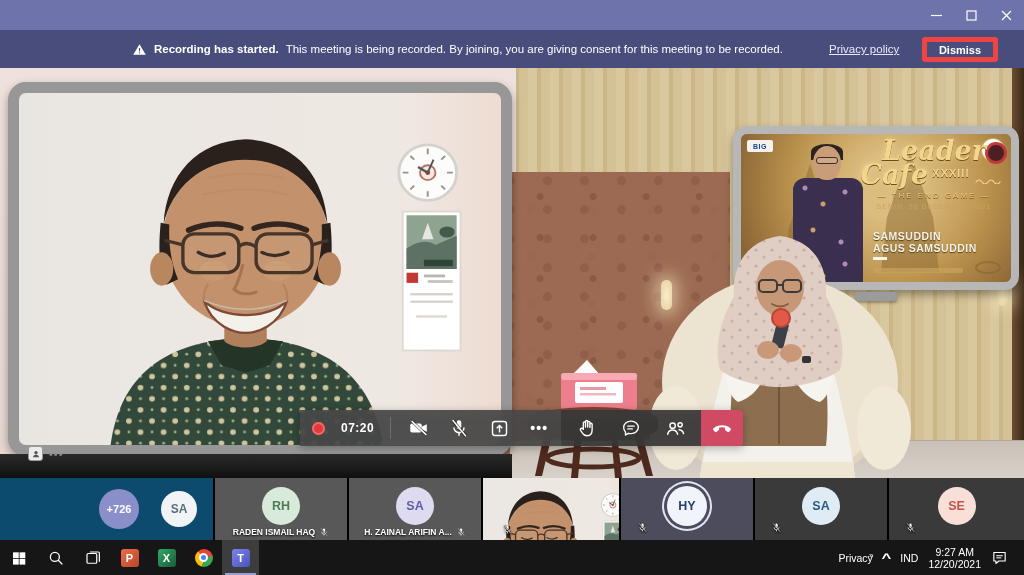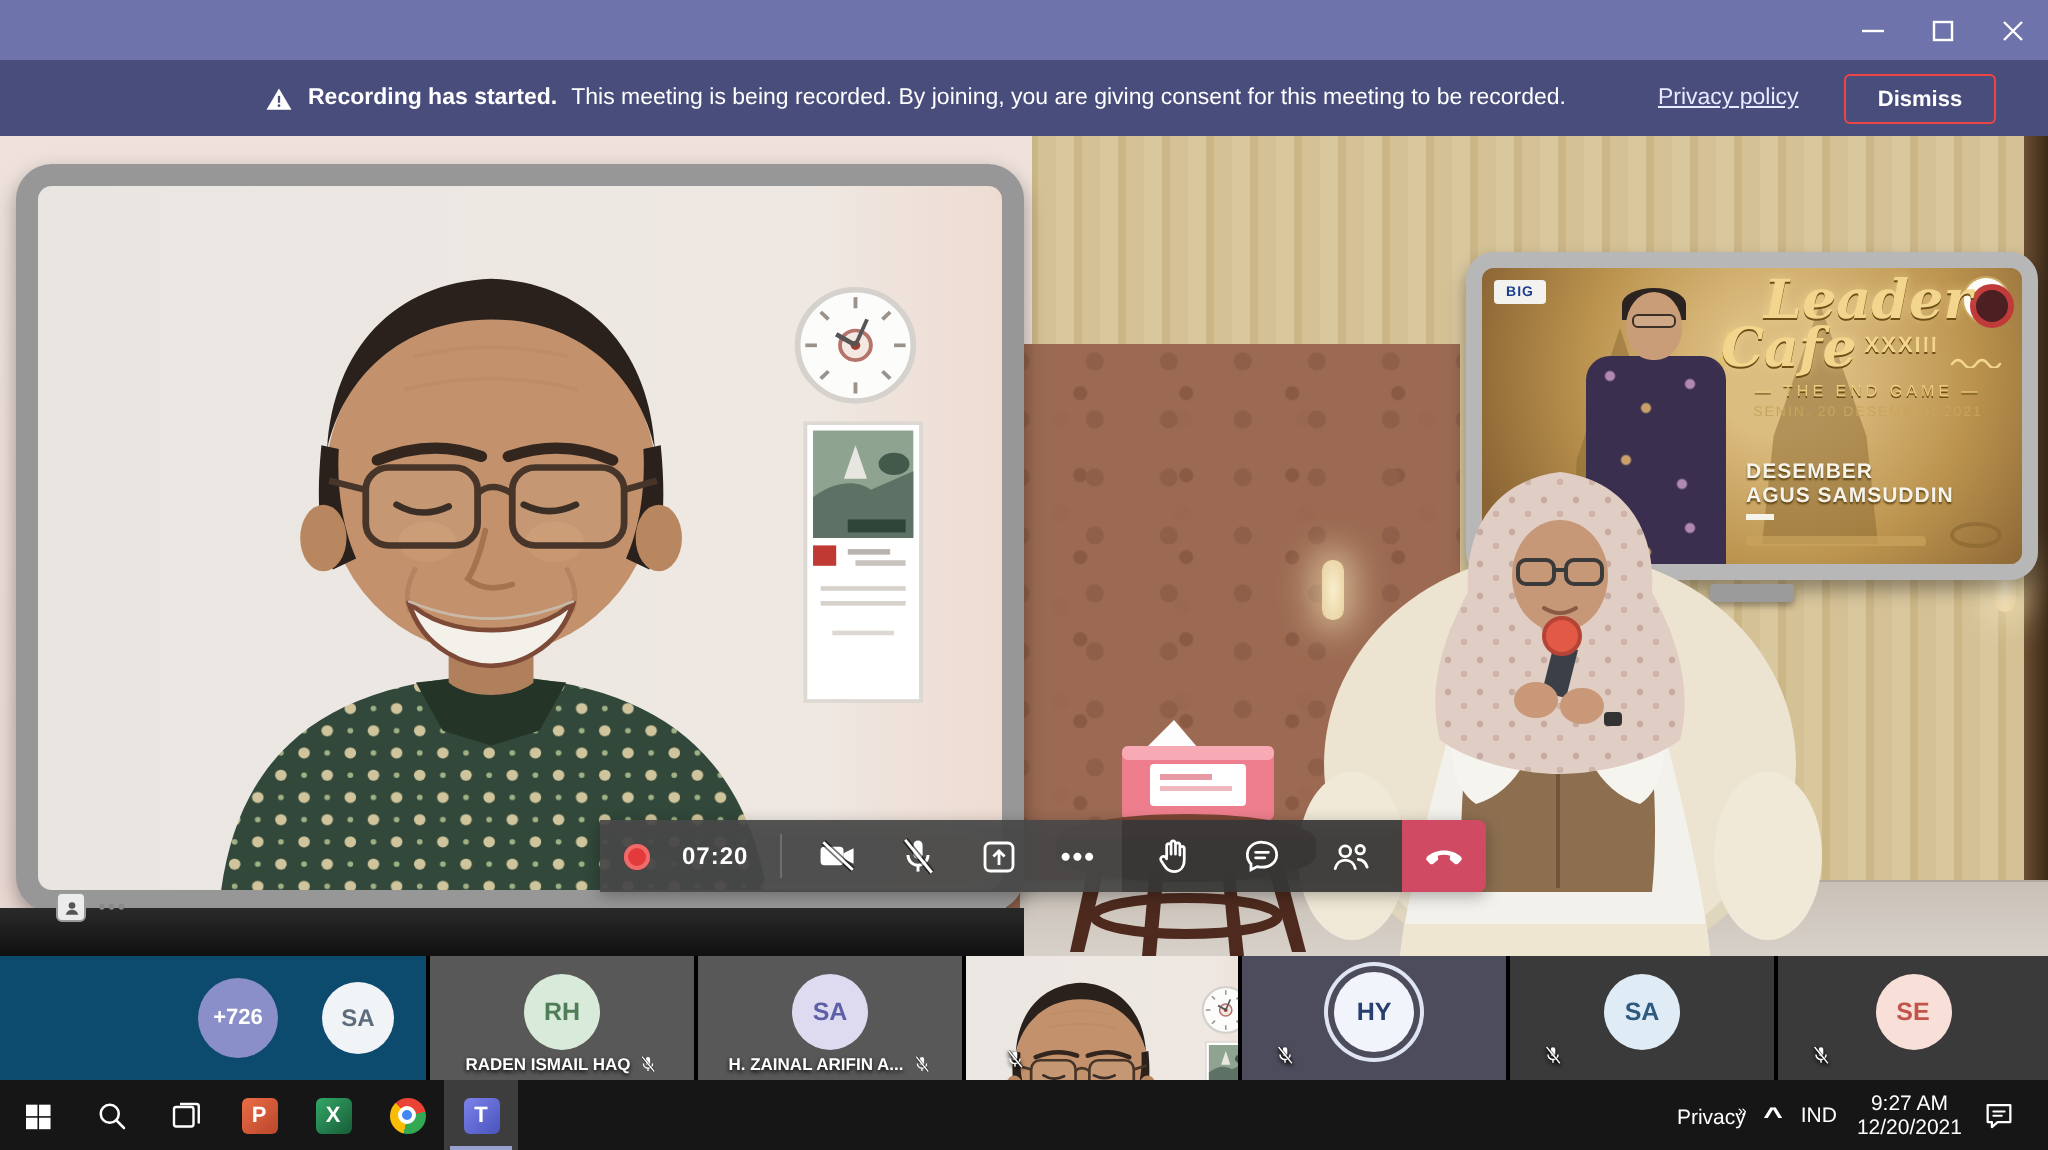--- a/index.html
+++ b/index.html
@@ -11,21 +11,21 @@
   #titlebar{position:absolute;left:0;top:0;width:1024px;height:30px;background:#6f73ab;}
   .wctrl{position:absolute;top:0;width:35px;height:30px;display:flex;align-items:center;justify-content:center;color:#fff;}
   .wctrl svg{display:block;}
   #btn-min{right:70px;} #btn-max{right:35px;} #btn-close{right:0;}
 
   
   #banner{position:absolute;left:0;top:30px;width:1024px;height:38px;background:#494d7c;color:#fff;}
   #banner-row{position:absolute;left:132px;top:0;height:38px;display:flex;align-items:center;gap:7px;font-size:11.5px;white-space:nowrap;}
   #banner-row b{font-size:11.5px;}
   #banner-link{text-decoration:underline;cursor:pointer;color:#e8eaff;padding-left:39px;}
-  #dismiss-btn{position:absolute;right:26px;top:7px;width:76px;height:25px;border:1px solid #ef4444;border-radius:3px;
+  #dismiss-btn{position:absolute;right:26px;top:7px;width:76px;height:25px;border:5px solid #ef4444;border-radius:3px;
                background:transparent;color:#fff;font-size:11px;font-weight:bold;display:flex;align-items:center;justify-content:center;cursor:pointer;}
 
   
   #stage{position:absolute;left:0;top:68px;width:1024px;height:410px;overflow:hidden;
          background:repeating-linear-gradient(90deg,#d9c79e 0 9px,#cbb687 9px 13px,#d4c195 13px 22px);}
   #wall-pink{position:absolute;left:0;top:0;width:516px;height:410px;background:linear-gradient(180deg,#efe2dc,#e9d8d2);}
   #wall-brick{position:absolute;left:503px;top:104px;width:227px;height:306px;
       background:radial-gradient(circle at 20% 30%, #8f5f49 0 4px, transparent 5px),
                  radial-gradient(circle at 70% 60%, #8a5a44 0 3px, transparent 4px),
                  radial-gradient(circle at 45% 80%, #9a6850 0 4px, transparent 5px),
@@ -370,21 +370,21 @@
             <span id="p-title2" class="script">Cafe</span>
             <span id="p-edition">XXXIII</span>
             <svg id="p-squiggle" width="34" height="10" viewBox="0 0 60 12">
                 <use href="#i-squiggle"></use>
               </svg>
           </div>
           <div id="p-tagline">—&nbsp;<span>THE END GAME</span>&nbsp;—</div>
           <div id="p-date">SENIN, 20 DESEMBER 2021</div>
         </div>
         <div id="p-speaker">
-          <div class="n">DESEMBER</div>
+          <div class="n">SAMSUDDIN</div>
           <div class="n">AGUS SAMSUDDIN</div>
           <div id="p-dash"></div>
         </div>
         <div id="p-footer"></div>
         <div id="p-ornament"></div>
       </div>
     </div>
     <div id="tv-shelf"></div>
 
     <svg id="woman" viewBox="0 0 280 248">

